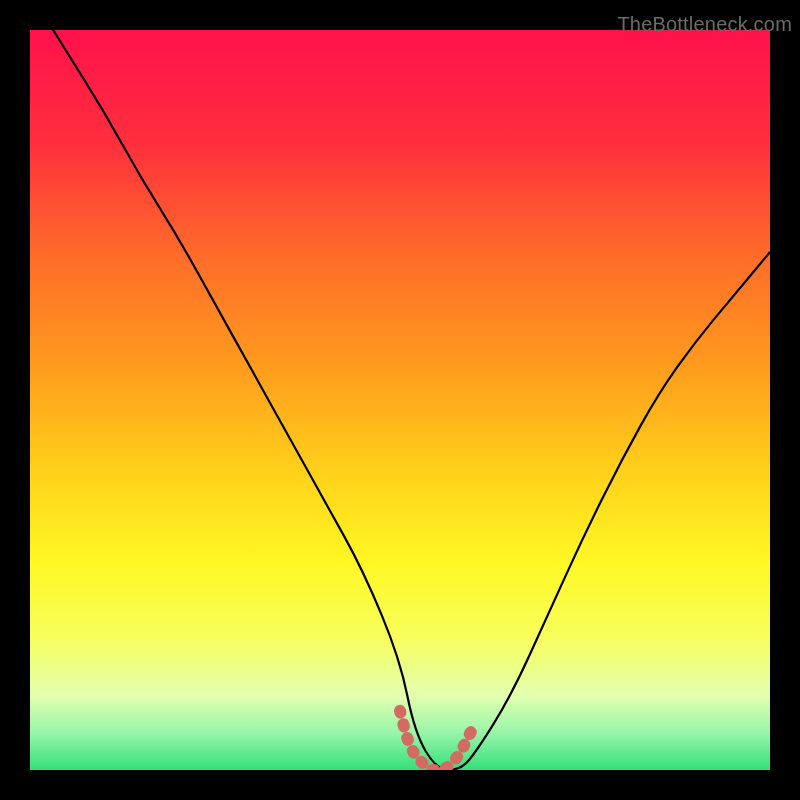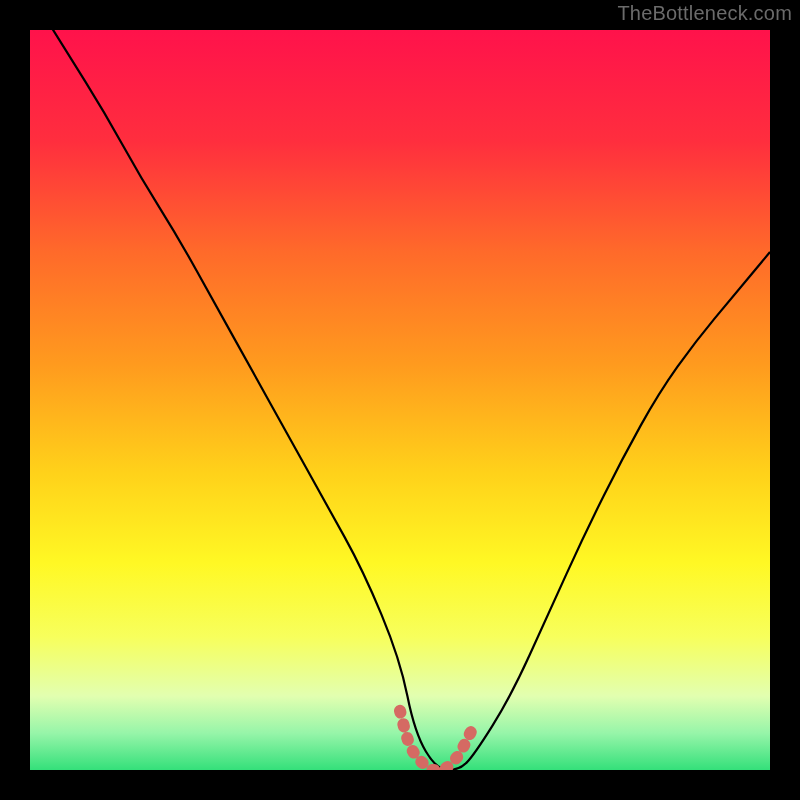--- a/index.html
+++ b/index.html
@@ -12,21 +12,21 @@
     overflow: hidden;
   }
   .frame {
     position: relative;
     width: 800px;
     height: 800px;
     background: #000;
   }
   .watermark {
     position: absolute;
-    top: 2px;
+    top: 13px;
     right: 8px;
     color: #6b6b6b;
     font-size: 20px;
     font-weight: 500;
     letter-spacing: 0.2px;
     z-index: 20;
   }
   svg { display: block; }
 </style>
 </head>

